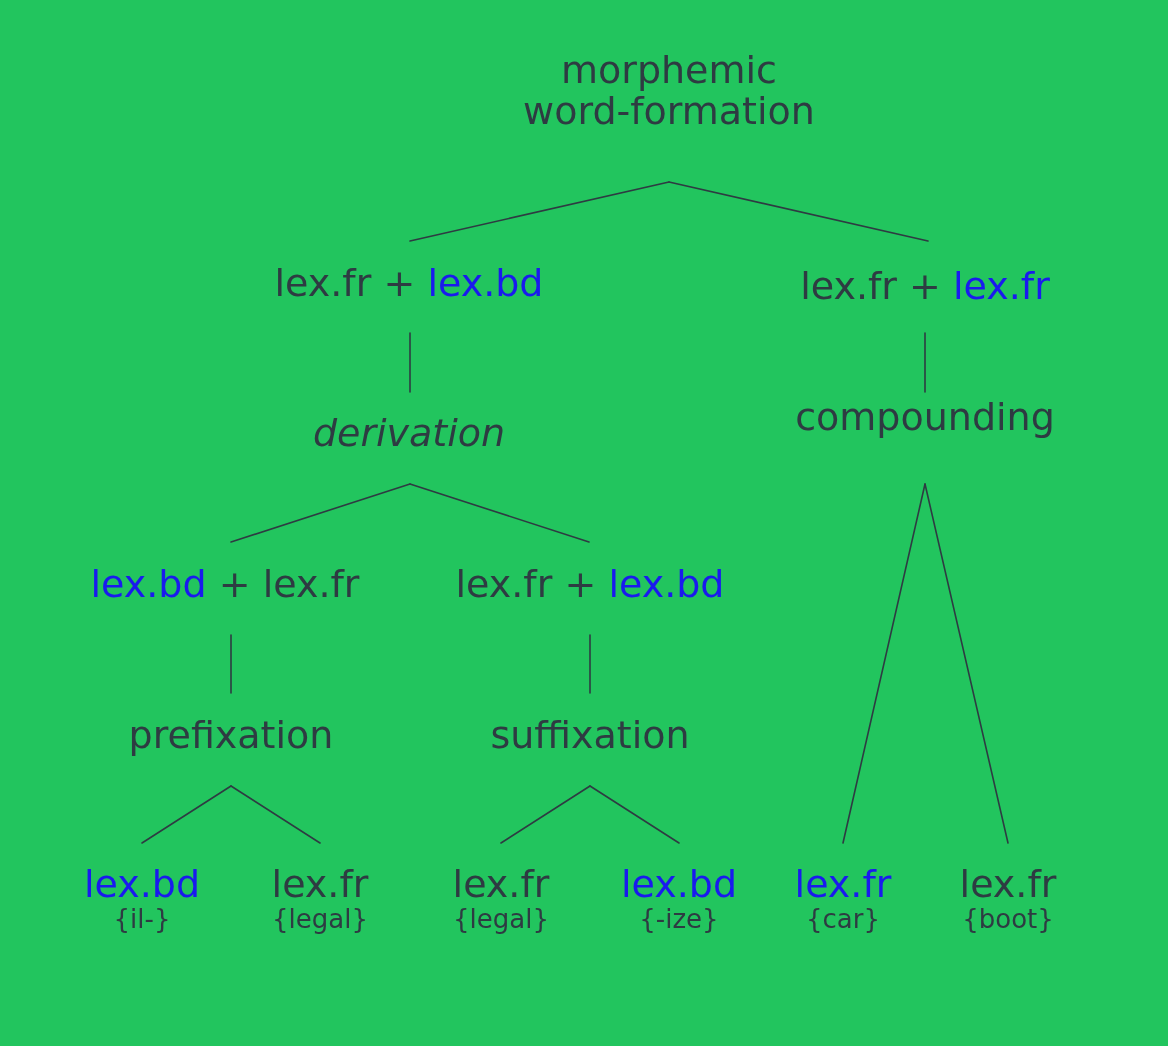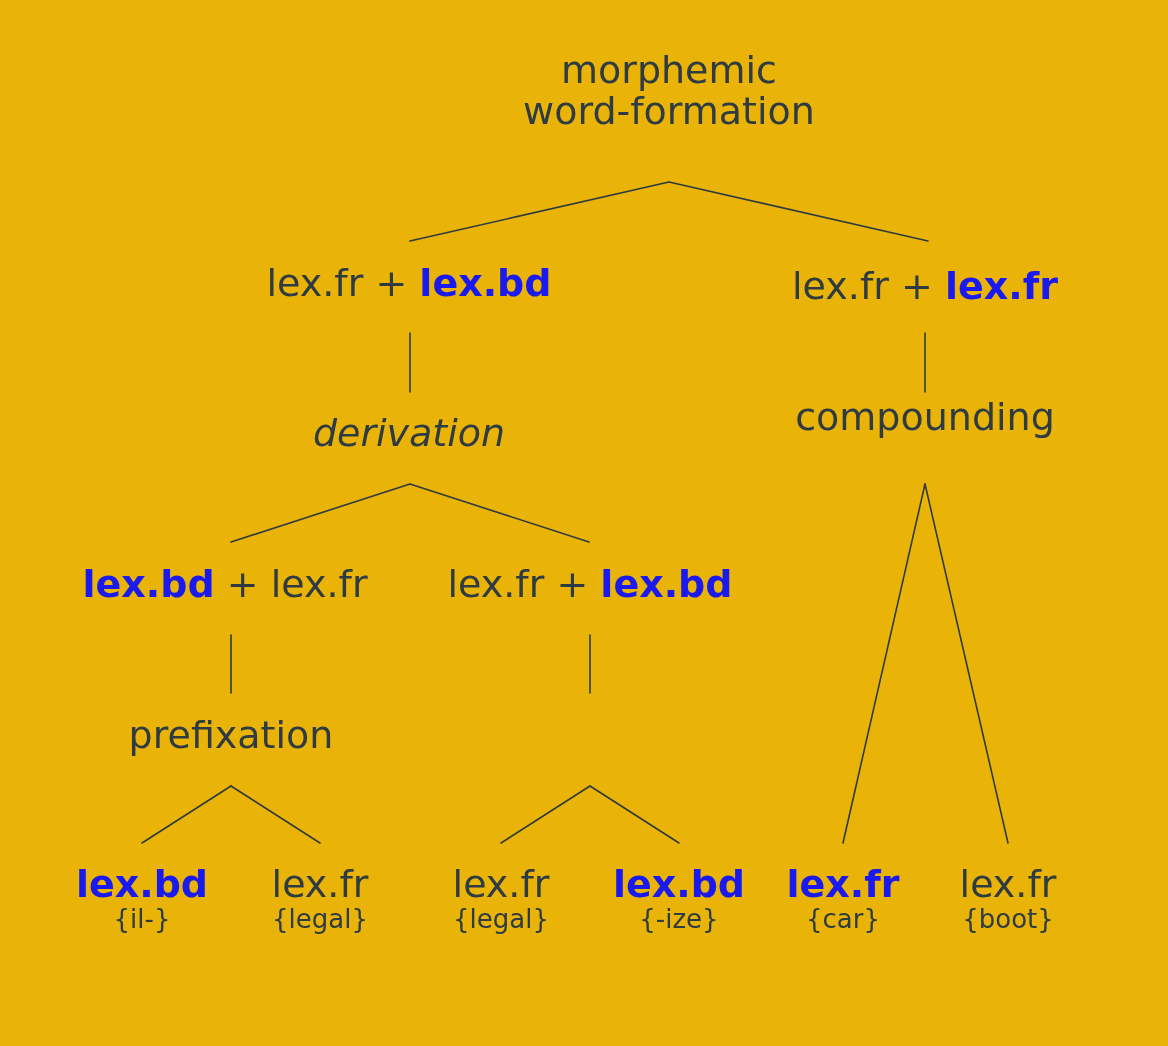--- a/index.html
+++ b/index.html
@@ -8,21 +8,21 @@
     padding: 0;
     background: #f8f8f8;
   }
   body {
     font-family: "DejaVu Sans", sans-serif;
   }
   #stage {
     position: relative;
     width: 1168px;
     height: 1046px;
-    background: #eab308;
+    background: #22c55e;
     overflow: hidden;
   }
   #edges {
     position: absolute;
     left: 0;
     top: 0;
     width: 1168px;
     height: 1046px;
     pointer-events: none;
   }
@@ -33,21 +33,21 @@
     text-align: center;
     line-height: 1.08;
     color: #2e3b42;
     font-size: 38px;
     font-weight: 400;
   }
   .node .ln {
     display: block;
   }
   .fr   { color: #2e3b42; }
-  .blue { color: #1a1aee; font-weight: bold; }
+  .blue { color: #1a1aee; }
   .plus { color: #2e3b42; }
   .morph {
     display: block;
     color: #2e3b42;
     font-size: 26px;
   }
   .title-node .ln { display: block; }
 </style>
 </head>
 <body>
@@ -114,20 +114,23 @@
   <div class="node" style="left:590px; top:564px;">
     <span class="fr">lex.fr</span>
     <span class="plus"> + </span>
     <span class="blue">lex.bd</span>
   </div>
 
   <div class="node" style="left:231px; top:715px;">
     <span>prefixation</span>
   </div>
 
+  <div class="node" style="left:590px; top:715px;">
+    <span>suffixation</span>
+  </div>
 
   <div class="node" style="left:142px; top:864px;">
     <span class="ln blue">lex.bd</span>
     <span class="morph">{il-}</span>
   </div>
 
   <div class="node" style="left:320px; top:864px;">
     <span class="ln fr">lex.fr</span>
     <span class="morph">{legal}</span>
   </div>

